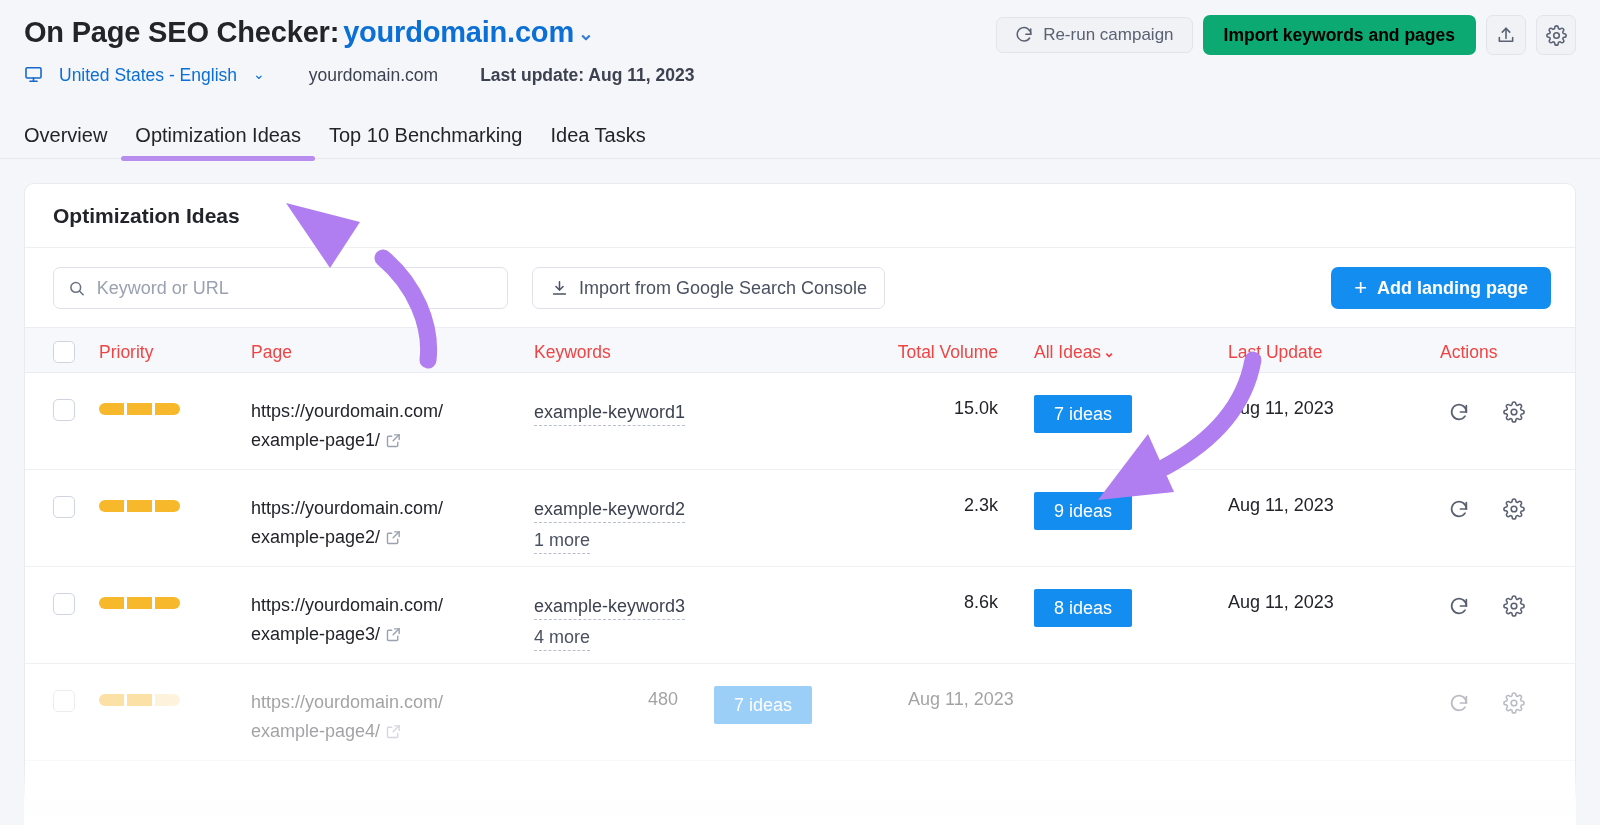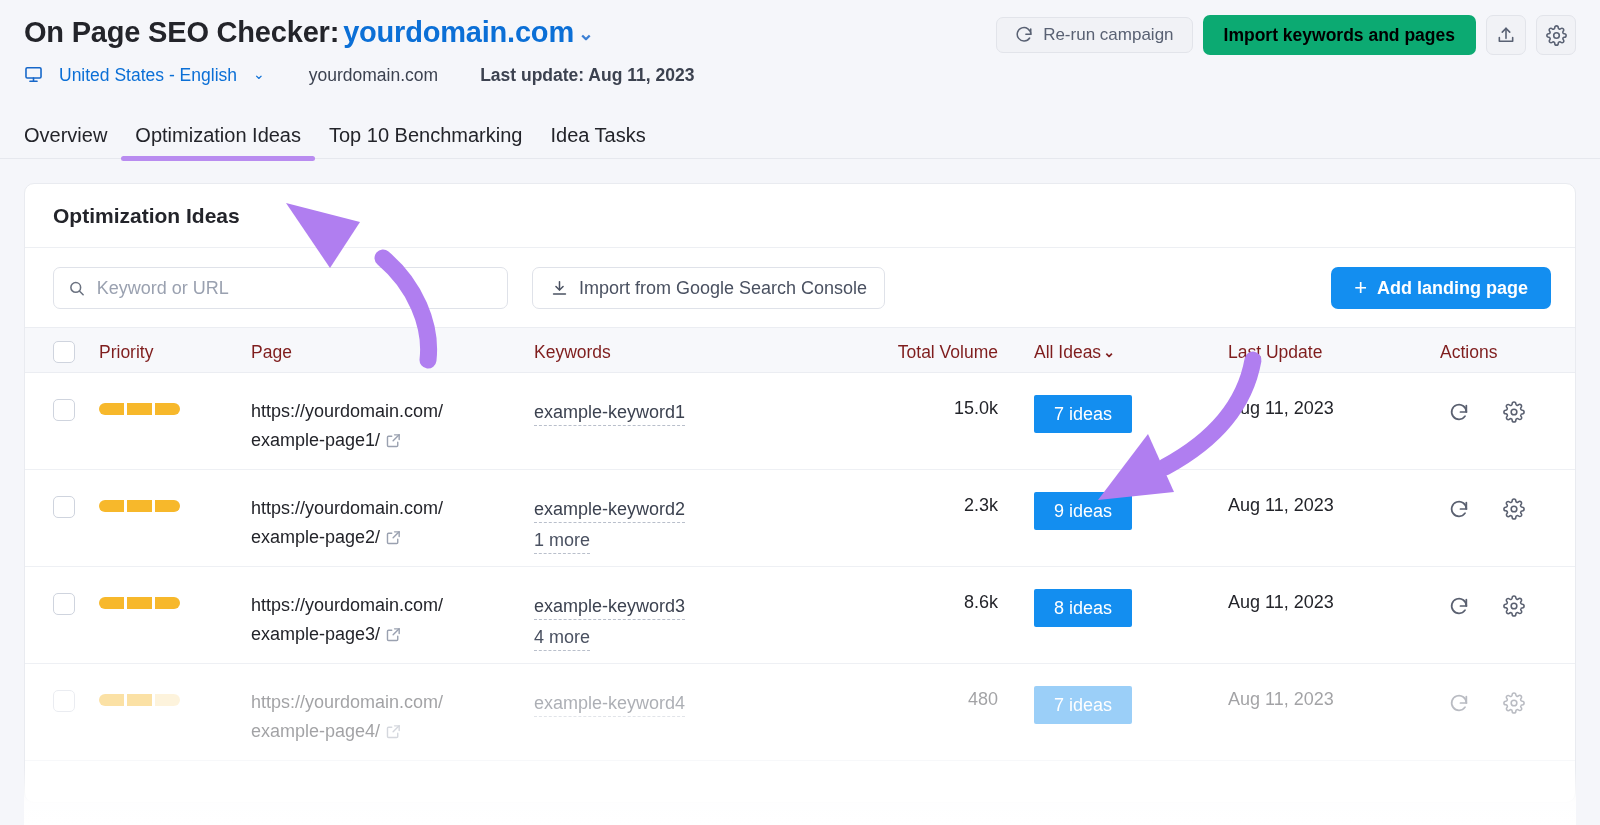--- a/index.html
+++ b/index.html
@@ -228,21 +228,21 @@
 
   
   .thead {
     display: flex;
     align-items: center;
     background: #f7f8fb;
     border-top: 1px solid #ebedf2;
     border-bottom: 1px solid #ebedf2;
     height: 46px;
     font-size: 17.5px;
-    color: #7f1d1d;
+    color: #ef4444;
     padding: 4px 28px 0 28px;
   }
 
   .col-check  { width: 46px; flex: none; display: flex; align-items: center; }
   .col-prio   { width: 152px; flex: none; }
   .col-page   { width: 283px; flex: none; }
   .col-kw     { width: 320px; flex: none; }
   .col-vol    { width: 144px; flex: none; text-align: right; }
   .col-ideas  { width: 230px; flex: none; padding-left: 36px; }
   .col-upd    { width: 212px; flex: none; }
@@ -607,21 +607,20 @@
               <i class=""></i>
               <i class=""></i>
               <i class="off"></i>
             </div>
           </div>
           <div class="col-page page-cell"><span>https://yourdomain.com/</span><br><span>example-page4/</span><span class="ext-icon"><svg width="17" height="17" viewBox="0 0 24 24" fill="none" stroke="currentColor" stroke-width="2" stroke-linecap="round" stroke-linejoin="round">
                 <path d="M13.5 4h6.5v6.5"></path>
                 <path d="M20 4l-8.5 8.5"></path>
                 <path d="M18 14.5V19a1.5 1.5 0 0 1-1.5 1.5H5A1.5 1.5 0 0 1 3.5 19V7.5A1.5 1.5 0 0 1 5 6h4.5"></path>
               </svg></span></div>
-          <div class="col-kw kw-cell"><span class="kw-link">example-keyword4</span></div>
           <div class="col-vol vol-cell">480</div>
           <div class="col-ideas"><span class="ideas-badge">7 ideas</span></div>
           <div class="col-upd upd-cell">Aug 11, 2023</div>
           <div class="col-act act-cell">
             <span>
               <svg width="22" height="22" viewBox="0 0 24 24" fill="none" stroke="currentColor" stroke-width="1.9" stroke-linecap="round">
                 <path d="M20 12a8 8 0 1 0-1.4 4.5"></path>
                 <polyline points="20 5 20 12 13.6 12"></polyline>
               </svg>
             </span>

